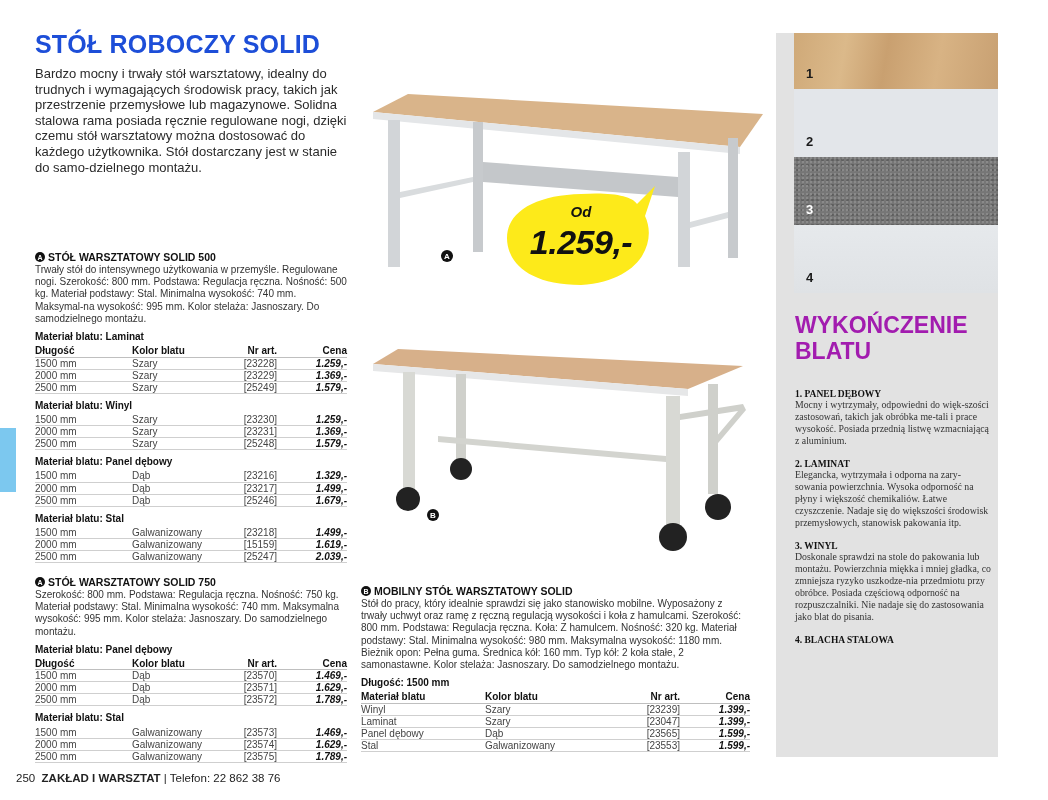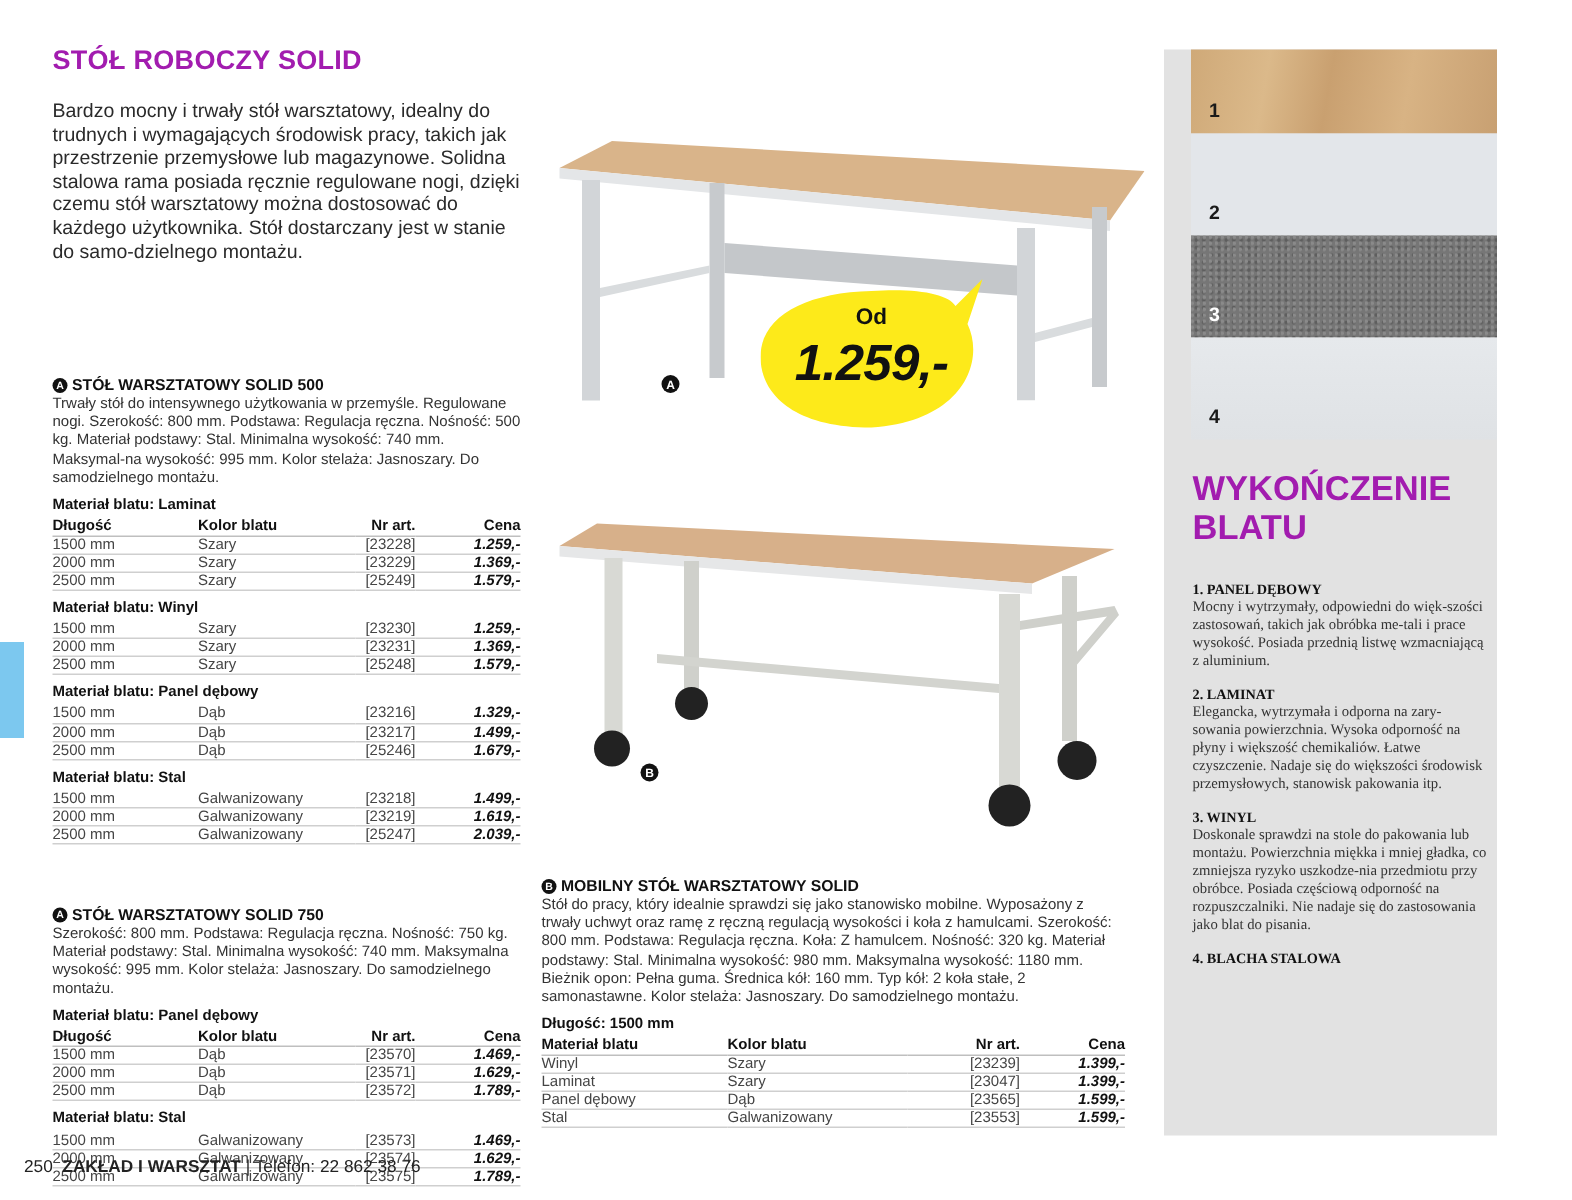--- a/index.html
+++ b/index.html
@@ -1,21 +1,21 @@
 <!DOCTYPE html>
 <html><head>
 <meta charset="utf-8">
 <style>
   * { box-sizing: border-box; margin: 0; padding: 0; }
   html, body { width: 1048px; height: 800px; background: #ffffff; overflow: hidden; }
   body { position: relative; font-family: "Liberation Sans", sans-serif; color: #1a1a1a; }
 
   .side-tab { position: absolute; left: 0; top: 428px; width: 16px; height: 64px; background: #7cc8ef; }
 
-  .main-title { position: absolute; left: 35px; top: 30px; font-size: 18px; font-weight: bold; letter-spacing: 0.2px; color: #a21caf; }
+  .main-title { position: absolute; left: 35px; top: 30px; font-size: 25px; font-weight: bold; letter-spacing: 0.2px; color: #1d4ed8; }
   .intro { position: absolute; left: 35px; top: 66px; width: 320px; font-size: 13px; line-height: 15.6px; color: #2a2a2a; }
 
   .product { position: absolute; left: 35px; width: 312px; }
   .product.p2 { left: 361px; width: 389px; }
   .prod-title { font-size: 10.5px; font-weight: bold; display: flex; align-items: center; gap: 3px; color: #111; }
   .badge { display: inline-flex; width: 10px; height: 10px; border-radius: 50%; background: #111; color: #fff; font-size: 7px; font-weight: bold; align-items: center; justify-content: center; }
   .prod-desc { font-size: 10px; line-height: 12.2px; color: #333; margin-top: 1px; }
 
   .mat-title { font-size: 10px; font-weight: bold; margin-top: 6px; color: #111; }
   .spec-table { width: 100%; border-collapse: collapse; font-size: 10px; margin-top: 3px; }
@@ -27,21 +27,21 @@
   .col-len { width: 97px; }
   .col-color { width: 105px; }
   .p2 .col-len { width: 124px; }
   .p2 .col-color { width: 120px; }
 
   .img-a { position: absolute; left: 368px; top: 72px; width: 395px; height: 195px; }
   .img-b { position: absolute; left: 368px; top: 344px; width: 395px; height: 210px; }
   .img-label { position: absolute; width: 12px; height: 12px; border-radius: 50%; background: #111; color: #fff; font-size: 8px; font-weight: bold; display: flex; align-items: center; justify-content: center; }
 
   .bubble { position: absolute; left: 507px; top: 186px; width: 148px; height: 100px; }
-  .bubble-od { position: absolute; left: 0; top: 17px; width: 100%; text-align: center; font-size: 15px; font-weight: bold; color: #111; }
+  .bubble-od { position: absolute; left: 0; top: 17px; width: 100%; text-align: center; font-size: 15px; font-weight: bold; font-style: italic; color: #111; }
   .bubble-price { position: absolute; left: 0; top: 37px; width: 100%; text-align: center; font-size: 34px; font-weight: bold; font-style: italic; color: #111; letter-spacing: -0.5px; }
 
   .right-panel { position: absolute; left: 776px; top: 33px; width: 222px; height: 724px; background: #e2e2e2; }
   .swatch { position: absolute; left: 794px; width: 204px; }
   .swatch-num { position: absolute; left: 12px; bottom: 8px; font-size: 13px; font-weight: bold; }
   .sw1 { top: 33px; height: 56px; background: linear-gradient(100deg, #cfa978 0%, #dbb98a 25%, #c9a070 45%, #d8b384 70%, #c8a072 100%); }
   .sw2 { top: 89px; height: 68px; background: #e3e6ea; }
   .sw3 { top: 157px; height: 68px; background: radial-gradient(circle at 20% 30%, #8a8a8a 0 1px, transparent 1.5px) 0 0/4px 4px, radial-gradient(circle at 70% 60%, #5e5e5e 0 1px, transparent 1.5px) 0 0/5px 5px, #767676; }
   .sw3 .swatch-num { color: #fff; }
   .sw4 { top: 225px; height: 68px; background: linear-gradient(180deg, #e6e9ec, #dfe2e5); }
@@ -155,34 +155,34 @@
     <tbody>
       <tr>
           <td class="col-len">1500 mm</td>
           <td class="col-color">Galwanizowany</td>
           <td class="c-art">[23218]</td>
           <td class="c-price">1.499,-</td>
         </tr>
       <tr>
           <td>2000 mm</td>
           <td>Galwanizowany</td>
-          <td class="c-art">[23219]</td>
+          <td class="c-art">[15159]</td>
           <td class="c-price">1.619,-</td>
         </tr>
       <tr>
           <td>2500 mm</td>
           <td>Galwanizowany</td>
           <td class="c-art">[25247]</td>
           <td class="c-price">2.039,-</td>
         </tr>
     </tbody>
   </table>
 </section>
 
-<section class="product" style="top:576px;margin-top:28px;">
+<section class="product" style="top:576px;">
   <div class="prod-title">
     <span class="badge">A</span>
     <span>STÓŁ WARSZTATOWY SOLID 750</span>
   </div>
   <p class="prod-desc">Szerokość: 800 mm. Podstawa: Regulacja ręczna. Nośność: 750 kg. Materiał podstawy: Stal. Minimalna wysokość: 740 mm. Maksymalna wysokość: 995 mm. Kolor stelaża: Jasnoszary. Do samodzielnego montażu.</p>
 
   <div class="mat-title">Materiał blatu: Panel dębowy</div>
   <table class="spec-table">
     <thead>
         <tr>

